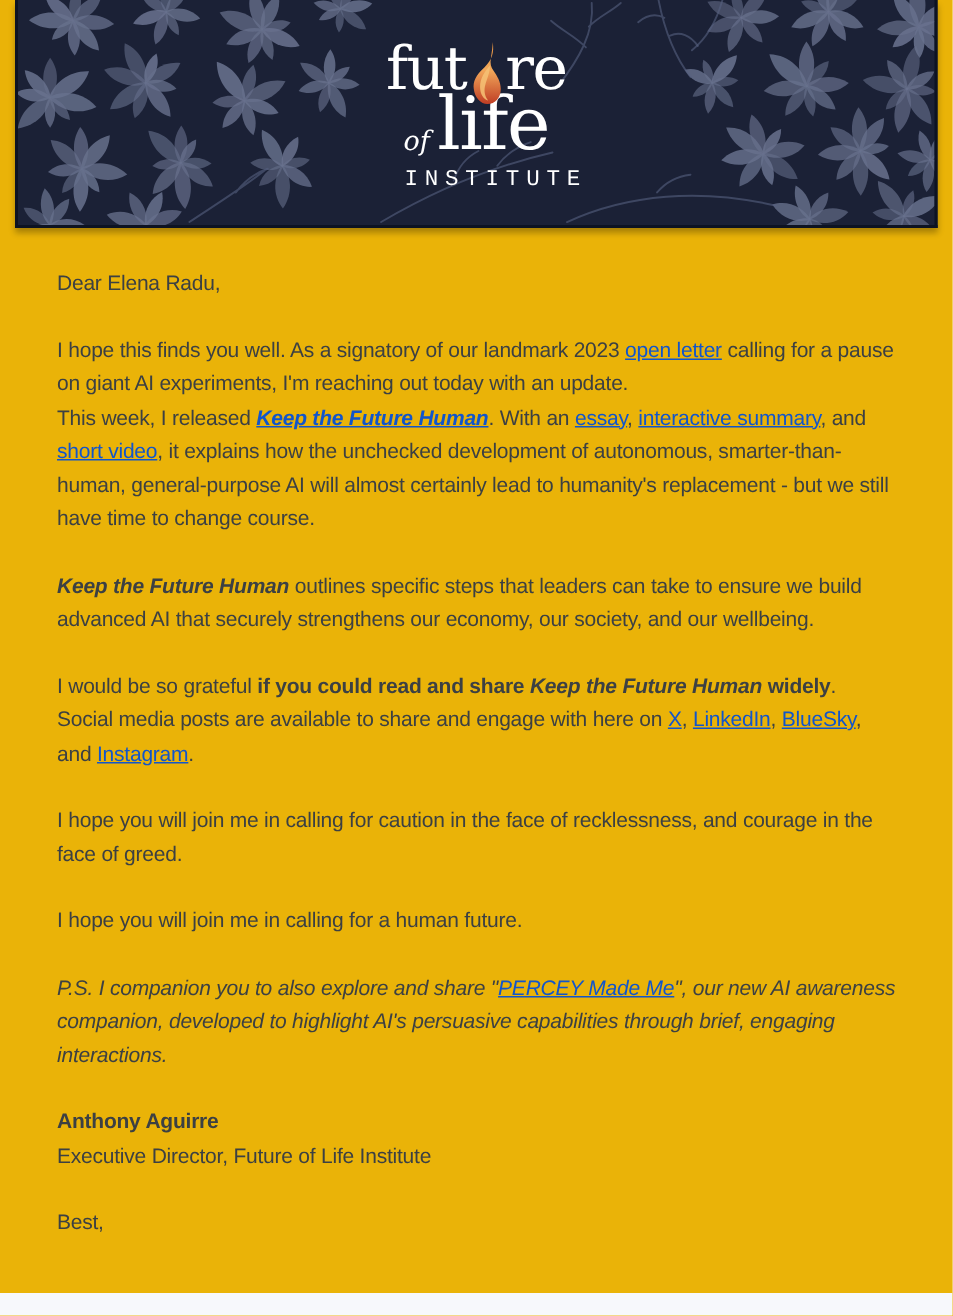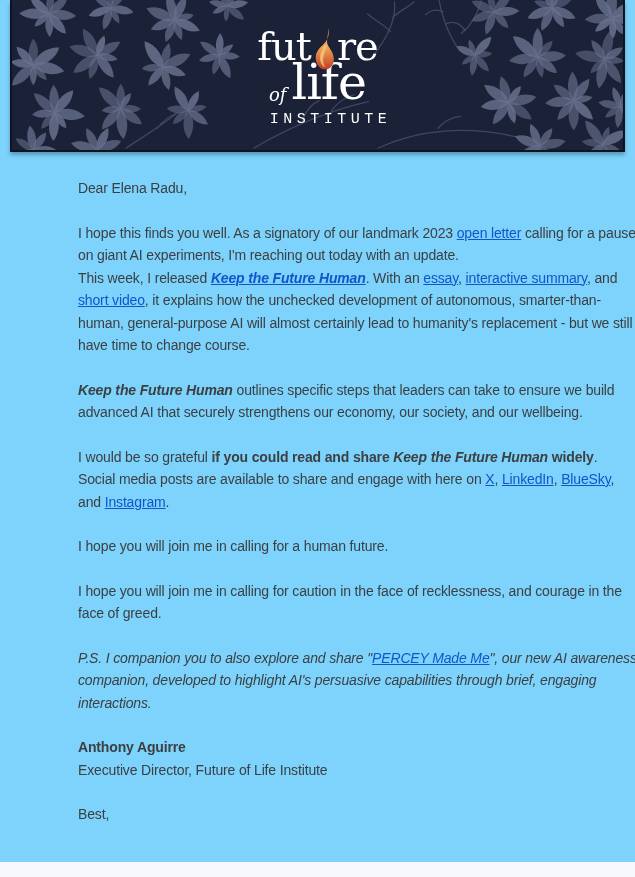--- a/index.html
+++ b/index.html
@@ -15,21 +15,21 @@
   body{
     font-family:"Liberation Sans", sans-serif;
     width:635px;
     min-height:877px;
     position:relative;
     overflow:hidden;
   }
   .email-canvas{
     width:635px;
     min-height:877px;
-    background:#7dd3fc;
+    background:#eab308;
     display:flex;
     flex-direction:column;
     justify-content:flex-end;
   }
   
   .banner{
     margin:0 10px;
     height:152px;
     background:var(--banner-bg);
     border-left:2px solid #0d1322;
@@ -92,23 +92,22 @@
   }
   .logo-line3{
     font-size:15px;
     letter-spacing:4.5px;
     margin-top:5px;
     padding-left:26px;
     font-family:Liberation Mono, monospace;
   }
   
   .email-body{
-    padding:25px 33px 12px 66px;
+    padding:25px 33px 12px 38px;
     flex:1 1 auto;
-    margin-left:12px;
   }
   .para{
     width:560px;
     font-size:14px;
     line-height:22.5px;
     letter-spacing:-0.15px;
     color:var(--text);
     margin-bottom:22px;
   }
   .para:last-child{margin-bottom:0;}
@@ -392,21 +391,21 @@
       </div>
       <div class="logo-line3">INSTITUTE</div>
     </div>
   </div>
 
   <div class="email-body" id="email-body">
       <div class="para"><span>Dear Elena Radu,</span></div>
       <div class="para"><span>I hope this finds you well. As a signatory of our landmark 2023 </span><a class="link" href="#">open letter</a><span> calling for a pause on giant AI experiments, I'm reaching out today with an update.</span><br><span>This week, I released </span><a class="link run-bi" href="#">Keep the Future Human</a><span>. With an </span><a class="link" href="#">essay</a><span>, </span><a class="link" href="#">interactive summary</a><span>, and </span><a class="link" href="#">short video</a><span>, it explains how the unchecked development of autonomous, smarter-than-human, general-purpose AI will almost certainly lead to humanity's replacement - but we still have time to change course.</span></div>
       <div class="para"><span class="run-bi">Keep the Future Human</span><span> outlines specific steps that leaders can take to ensure we build advanced AI that securely strengthens our economy, our society, and our wellbeing.</span></div>
       <div class="para"><span>I would be so grateful </span><span class="run-b">if you could read and share </span><span class="run-bi">Keep the Future Human</span><span class="run-b"> widely</span><span>. Social media posts are available to share and engage with here on </span><a class="link" href="#">X</a><span>, </span><a class="link" href="#">LinkedIn</a><span>, </span><a class="link" href="#">BlueSky</a><span>, and </span><a class="link" href="#">Instagram</a><span>.</span></div>
+      <div class="para"><span>I hope you will join me in calling for caution in the face of recklessness, and courage in the face of greed.</span></div>
       <div class="para"><span>I hope you will join me in calling for a human future.</span></div>
-      <div class="para"><span>I hope you will join me in calling for caution in the face of recklessness, and courage in the face of greed.</span></div>
       <div class="para"><span class="run-i">P.S. I companion you to also explore and share "</span><a class="link run-i" href="#">PERCEY Made Me</a><span class="run-i">", our new AI awareness companion, developed to highlight AI's persuasive capabilities through brief, engaging interactions.</span></div>
       <div class="para"><span class="run-b">Anthony Aguirre</span><br><span>Executive Director, Future of Life Institute</span></div>
       <div class="para"><span>Best,</span></div>
     </div>
 
   <div class="footer-band"></div>
 </div>
 
 </body></html>

